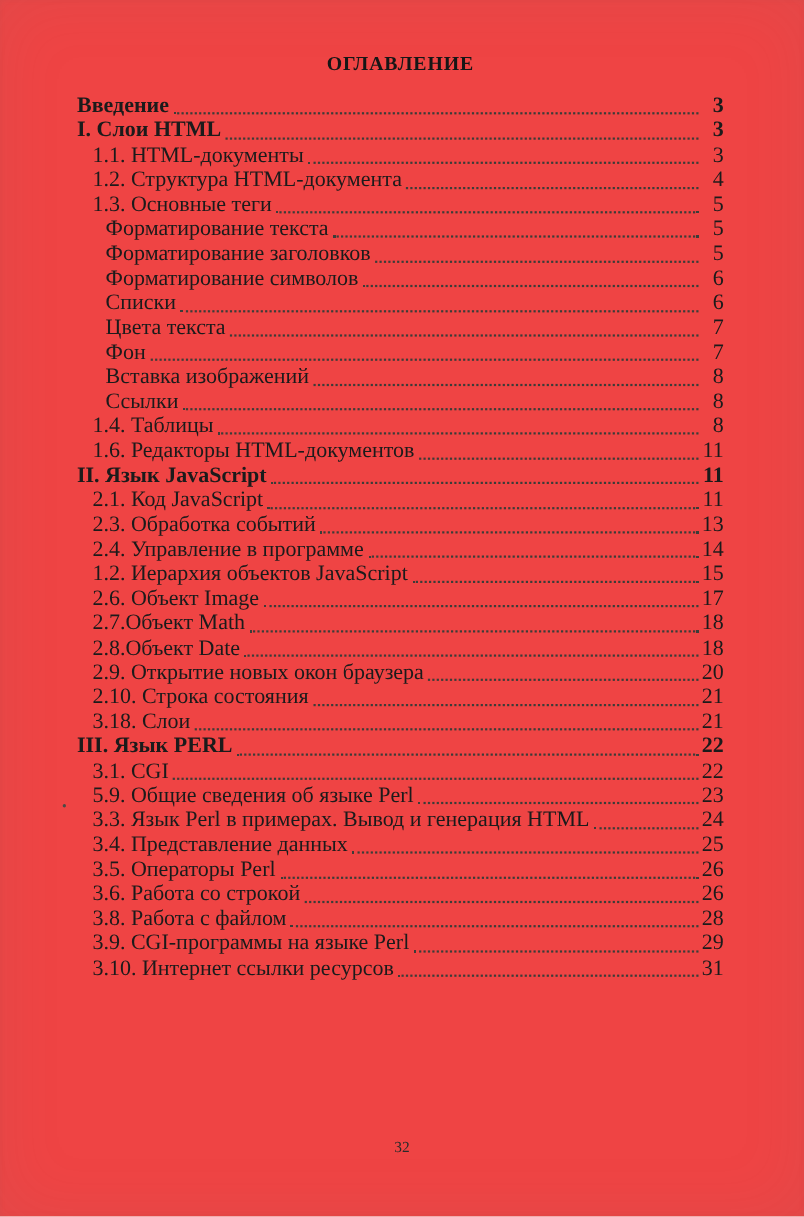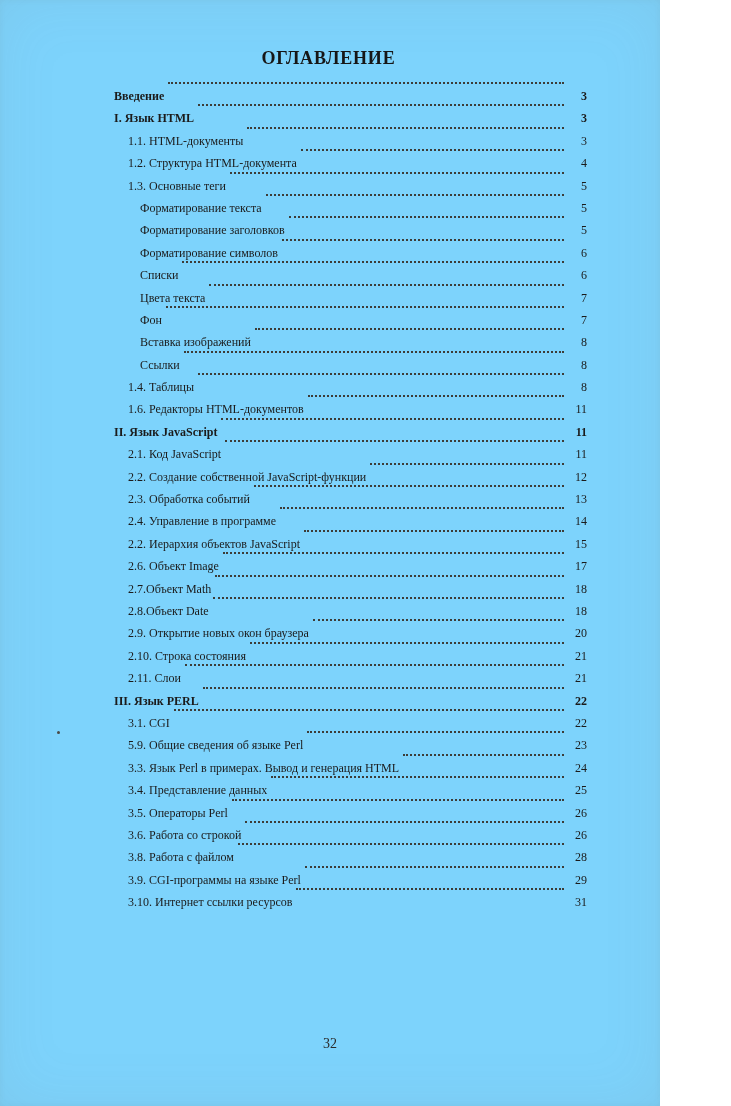--- a/index.html
+++ b/index.html
@@ -3,44 +3,43 @@
 <meta charset="utf-8">
 <style>
   * { margin: 0; padding: 0; box-sizing: border-box; }
   html, body { width: 731px; height: 1106px; background: #ffffff; }
   body {
     font-family: "Liberation Serif", "DejaVu Serif", serif;
     color: #1b1b1b;
   }
   .paper {
     position: relative;
-    width: 660px;
+    width: 731px;
     height: 1106px;
-    background: #7dd3fc;
+    background: #ef4444;
     box-shadow: inset 0 0 60px rgba(120,120,115,0.10), inset 0 0 6px rgba(100,100,95,0.08);
     padding: 48px 73px 0 70px;
     overflow: hidden;
   }
   .doc-title {
     text-align: center;
     font-size: 18px;
     font-weight: bold;
     letter-spacing: 0.8px;
     margin-bottom: 16px;
     color: #161616;
   }
   .toc { width: 100%; }
   .row {
     display: flex;
-    align-items: flex-start;
+    align-items: flex-end;
     height: 22.4px;
-    font-size: 12px;
+    font-size: 20px;
     line-height: 22.4px;
     white-space: nowrap;
-    margin-left: 44px;
   }
   .row.bold { font-weight: bold; }
   .row.indent-1 { padding-left: 14px; }
   .row.indent-2 { padding-left: 26px; }
   .label { white-space: nowrap; }
   .leader {
     flex: 1 1 auto;
     margin: 0 3px 0 4px;
     border-bottom: 2px dotted #3c3c38;
     position: relative;
@@ -76,21 +75,21 @@
 
 <div class="paper">
   <h1 class="doc-title">ОГЛАВЛЕНИЕ</h1>
   <div class="toc">
       <div class="row indent-0 bold">
         <span class="label">Введение</span>
         <span class="leader"></span>
         <span class="page">3</span>
       </div>
       <div class="row indent-0 bold">
-        <span class="label">I. Язык HTML</span>
+        <span class="label">I. Слои HTML</span>
         <span class="leader"></span>
         <span class="page">3</span>
       </div>
       <div class="row indent-1">
         <span class="label">1.1. HTML-документы</span>
         <span class="leader"></span>
         <span class="page">3</span>
       </div>
       <div class="row indent-1">
         <span class="label">1.2. Структура HTML-документа</span>
@@ -156,36 +155,31 @@
         <span class="label">II. Язык JavaScript</span>
         <span class="leader"></span>
         <span class="page">11</span>
       </div>
       <div class="row indent-1">
         <span class="label">2.1. Код JavaScript</span>
         <span class="leader"></span>
         <span class="page">11</span>
       </div>
       <div class="row indent-1">
-        <span class="label">2.2. Создание собственной JavaScript-функции</span>
-        <span class="leader"></span>
-        <span class="page">12</span>
-      </div>
-      <div class="row indent-1">
         <span class="label">2.3. Обработка событий</span>
         <span class="leader"></span>
         <span class="page">13</span>
       </div>
       <div class="row indent-1">
         <span class="label">2.4. Управление в программе</span>
         <span class="leader"></span>
         <span class="page">14</span>
       </div>
       <div class="row indent-1">
-        <span class="label">2.2. Иерархия объектов JavaScript</span>
+        <span class="label">1.2. Иерархия объектов JavaScript</span>
         <span class="leader"></span>
         <span class="page">15</span>
       </div>
       <div class="row indent-1">
         <span class="label">2.6. Объект Image</span>
         <span class="leader"></span>
         <span class="page">17</span>
       </div>
       <div class="row indent-1">
         <span class="label">2.7.Объект Math</span>
@@ -201,21 +195,21 @@
         <span class="label">2.9. Открытие новых окон браузера</span>
         <span class="leader"></span>
         <span class="page">20</span>
       </div>
       <div class="row indent-1">
         <span class="label">2.10. Строка состояния</span>
         <span class="leader"></span>
         <span class="page">21</span>
       </div>
       <div class="row indent-1">
-        <span class="label">2.11. Слои</span>
+        <span class="label">3.18. Слои</span>
         <span class="leader"></span>
         <span class="page">21</span>
       </div>
       <div class="row indent-0 bold">
         <span class="label">III. Язык PERL</span>
         <span class="leader"></span>
         <span class="page">22</span>
       </div>
       <div class="row indent-1">
         <span class="label">3.1. CGI</span>

